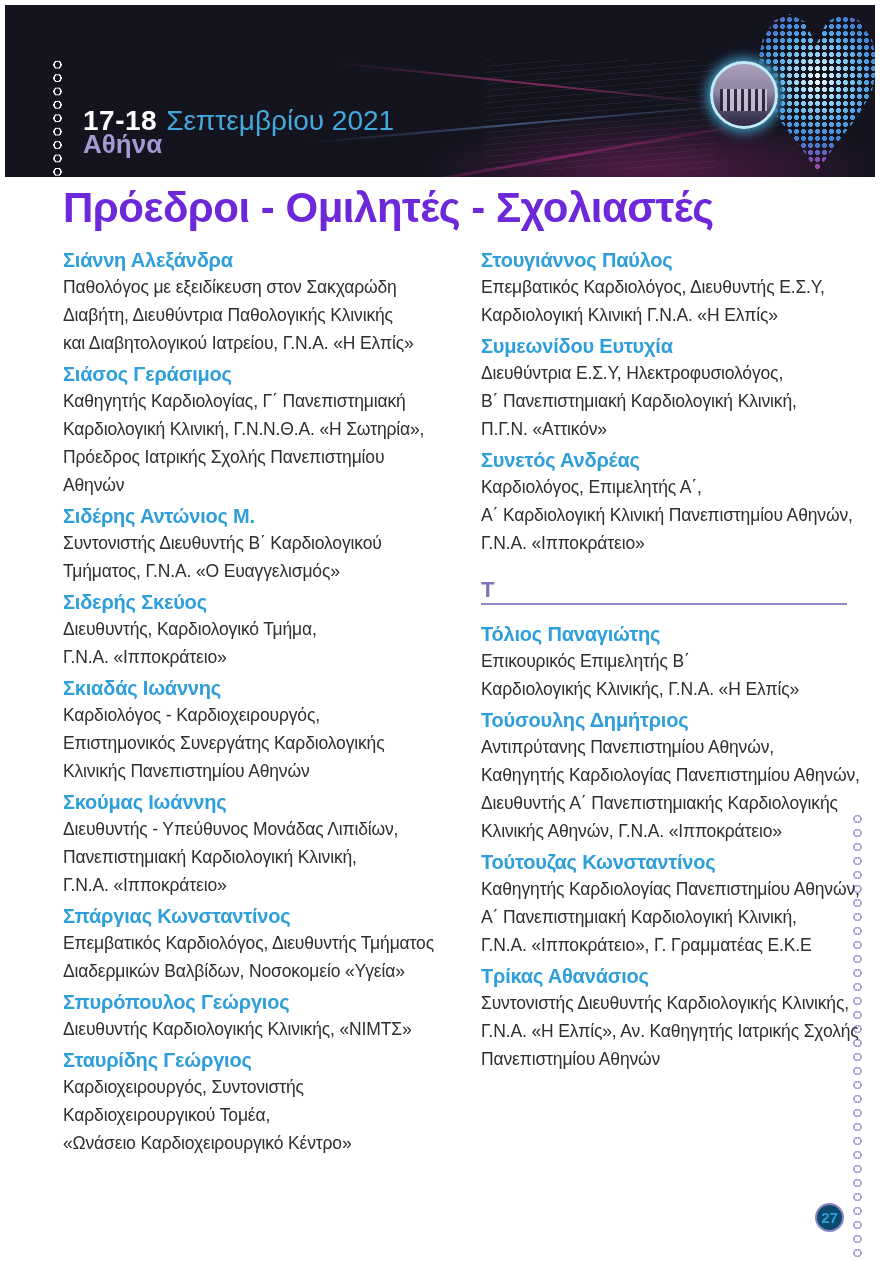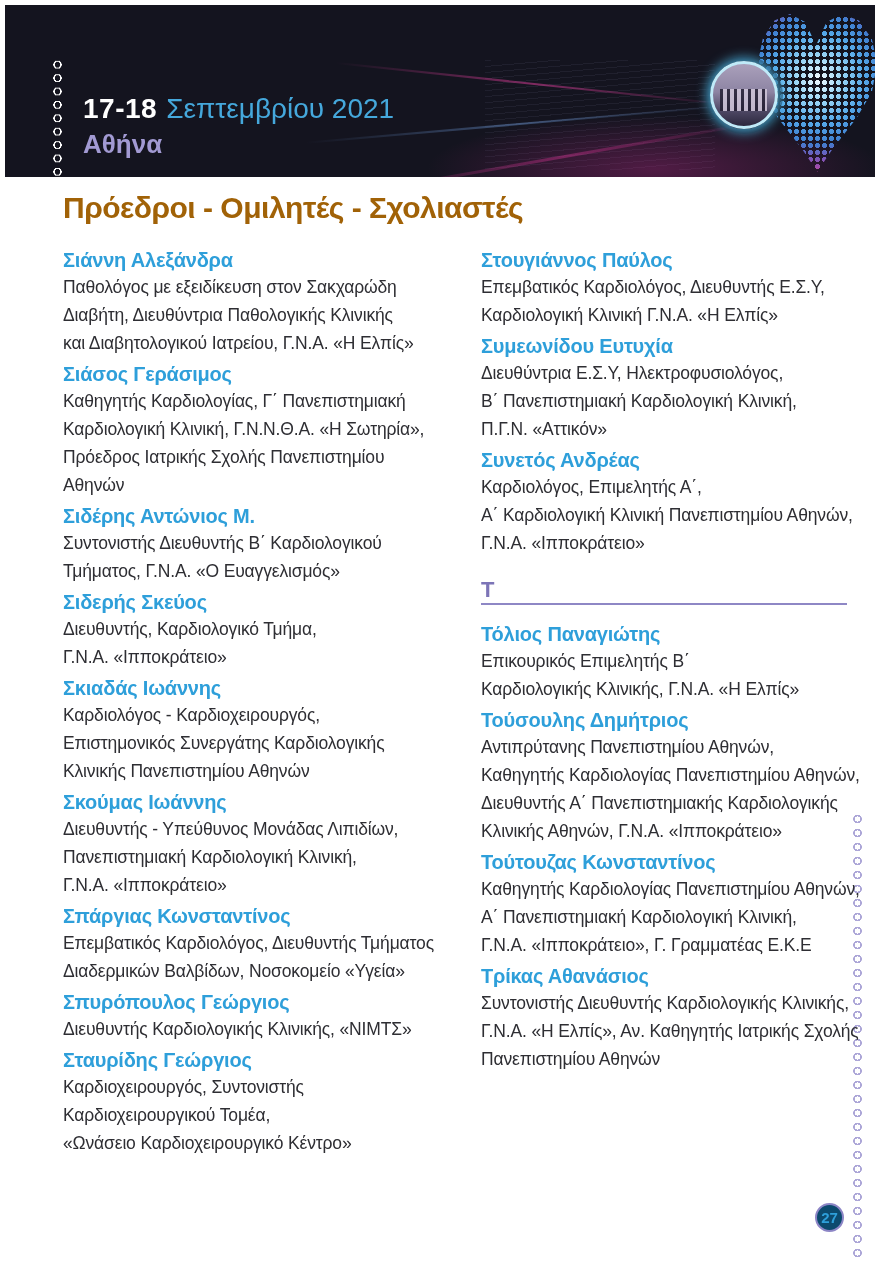--- a/index.html
+++ b/index.html
@@ -6,21 +6,21 @@
   .page {
     position:relative; width:880px; height:1261px; background:#ffffff;
     font-family:"Liberation Sans","DejaVu Sans",sans-serif; overflow:hidden;
   }
 
   
   .topbar {
     position:absolute; left:5px; top:5px; right:5px; height:172px;
     background:#14141f; overflow:hidden;
   }
-  .date-line { position:absolute; left:78px; top:88px; font-size:28px; white-space:nowrap; }
+  .date-line { position:absolute; left:78px; top:100px; font-size:28px; white-space:nowrap; }
   .date-days  { color:#ffffff; font-weight:700; letter-spacing:.5px; }
   .date-month { color:#45a8dc; font-weight:400; margin-left:9px; }
   .city { position:absolute; left:78px; top:124px; font-size:26px; font-weight:700; color:#a29ad3; }
 
   
   .streak { position:absolute; pointer-events:none; }
   .streak.s1 { left:330px; top:78px;  width:400px; height:2px;
     background:linear-gradient(90deg,transparent,rgba(215,60,150,.55),transparent); transform:rotate(6deg); }
   .streak.s2 { left:300px; top:118px; width:430px; height:2px;
     background:linear-gradient(90deg,transparent,rgba(120,170,240,.4),transparent); transform:rotate(-5deg); }
@@ -60,22 +60,22 @@
   }
   .dots-strip.right {
     left:851px; top:812px; height:449px;
     background-image:radial-gradient(circle at 6.5px 7px, transparent 2.6px, #aca6d7 2.7px 4.2px, transparent 4.4px);
     background-size:13px 14px;
   }
 
   
   main { position:absolute; left:0; top:177px; right:0; padding-top:8px; }
   h1.page-title {
-    margin:0 0 16px 63px; font-size:30px; line-height:46px; font-weight:700;
-    color:#a16207; letter-spacing:-.5px;
+    margin:0 0 16px 63px; font-size:42px; line-height:46px; font-weight:700;
+    color:#6d28d9; letter-spacing:-.5px;
   }
   .columns { display:flex; margin-left:63px; }
   .col { box-sizing:border-box; }
   .col.left  { width:387px; }
   .col.right { width:400px;margin-left:32px; }
 
   .entry { margin:0 0 4px 0; }
   .person-name { margin:0; font-size:20px; line-height:26px; font-weight:700; color:#2e9fda; letter-spacing:-.2px; }
   .person-desc { margin:0; }
   .person-desc .line { font-size:17.5px; line-height:28px; color:#2e2e33; white-space:nowrap; letter-spacing:-.15px; }

